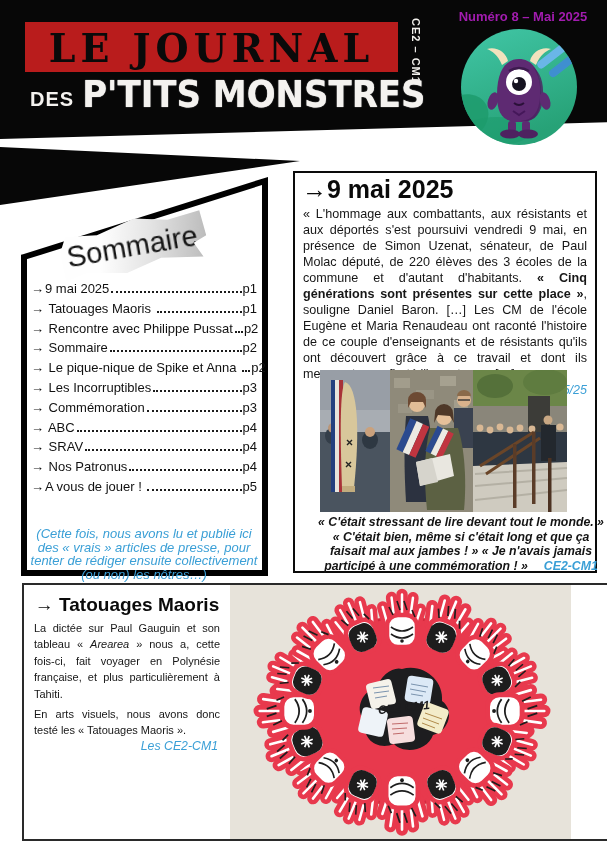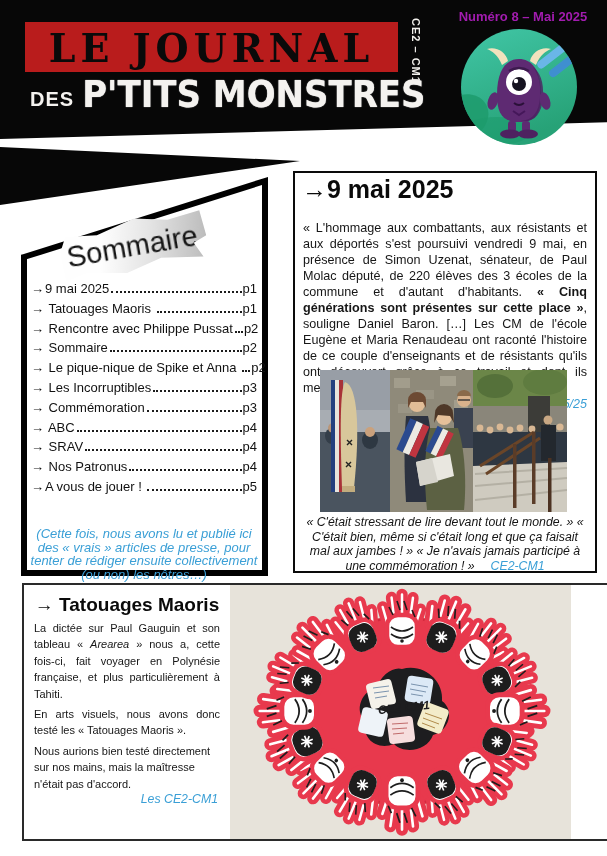--- a/index.html
+++ b/index.html
@@ -40,27 +40,27 @@
   .toc-arrow{margin-right:1px;}
   .toc-label{white-space:pre;}
   .toc-dots{flex:1;border-bottom:2px dotted #1c1c1c;margin:0 1px 3px 2px;min-width:8px;}
   .toc-page{}
   .som-note{position:absolute;left:8px;top:352px;width:230px;text-align:center;
             font-size:13px;line-height:13.5px;font-style:italic;color:#3a9fd6;}
 
   
   .a9-box{position:absolute;left:293px;top:171px;width:304px;height:402px;background:#fff;
           border:2.5px solid #0a0a0a;box-sizing:border-box;}
-  .a9-title{margin:2px 0 16px 7px;font-size:25px;font-weight:800;color:#0a0a0a;
+  .a9-title{margin:2px 0 2px 7px;font-size:25px;font-weight:800;color:#0a0a0a;
             font-family:"Liberation Sans", sans-serif;letter-spacing:0;}
   .a9-body{margin:1px 8px 0 8px;font-size:12.6px;line-height:16px;text-align:justify;color:#161616;}
   .a9-attr{margin:1px 8px 0 0;text-align:right;font-size:12.5px;font-style:italic;color:#3a9fd6;}
   .a9-photo{position:absolute;left:25px;top:197px;width:247px;height:142px;display:block;}
-  .a9-caption{position:absolute;left:6px;top:342px;width:288px;text-align:center;
-              font-size:12.3px;line-height:14.6px;font-style:italic;color:#141414;}
+  .a9-caption{position:absolute;left:22px;top:342px;width:288px;text-align:center;
+              font-size:12.3px;line-height:14.6px;font-style:italic;color:#141414;font-weight:bold;}
   .a9-credit{color:#3a9fd6;margin-left:16px;}
 
   
   .tat-box{position:absolute;left:22px;top:583px;width:607px;height:258px;background:#fff;
            border:2px solid #2a2a2a;box-sizing:border-box;}
   .tat-text{position:absolute;left:0;top:0;width:206px;height:100%;}
   .tat-title{margin:8px 6px 4px 6px;text-align:center;font-size:19px;font-weight:800;
              line-height:23px;color:#0a0a0a;}
   .tat-body{margin:4px 10px 0 10px;font-size:11px;line-height:16.4px;color:#161616;}
   .just{text-align:justify;}
@@ -294,21 +294,20 @@
     </svg>
 
     <div class="a9-caption"><span>« C'était stressant de lire devant tout le monde. » « C'était bien, même si c'était long et que ça faisait mal aux jambes ! » « Je n'avais jamais participé à une commémoration ! »</span><span class="a9-credit">CE2-CM1</span></div>
   </div>
 
   <div class="tat-box">
     <div class="tat-text">
       <div class="tat-title"><span>→</span><span> Tatouages Maoris</span></div>
       <div class="tat-body just"><span>La dictée sur Paul Gauguin et son tableau « </span><i>Arearea</i><span> » nous a, cette fois-ci, fait voyager en Polynésie française, et plus particulièrement à Tahiti.</span></div>
       <div class="tat-body just">En arts visuels, nous avons donc testé les « Tatouages Maoris ».</div>
-      <div class="tat-body">Nous aurions bien testé directement sur nos mains, mais la maîtresse n'était pas d'accord.</div>
       <div class="tat-attr">Les CE2-CM1</div>
     </div>
 
     <svg class="tat-art" viewBox="0 0 341 254">
       <defs>
         <g id="hand">
           <g stroke="#e8394d" stroke-width="4.5" fill="#ffffff" stroke-linejoin="round">
             <rect x="-16" y="-30" width="7" height="24" rx="3.5" transform="rotate(-16)"></rect>
             <rect x="-10" y="-36" width="7" height="28" rx="3.5" transform="rotate(-7)"></rect>
             <rect x="-3.5" y="-38" width="7" height="30" rx="3.5"></rect>

